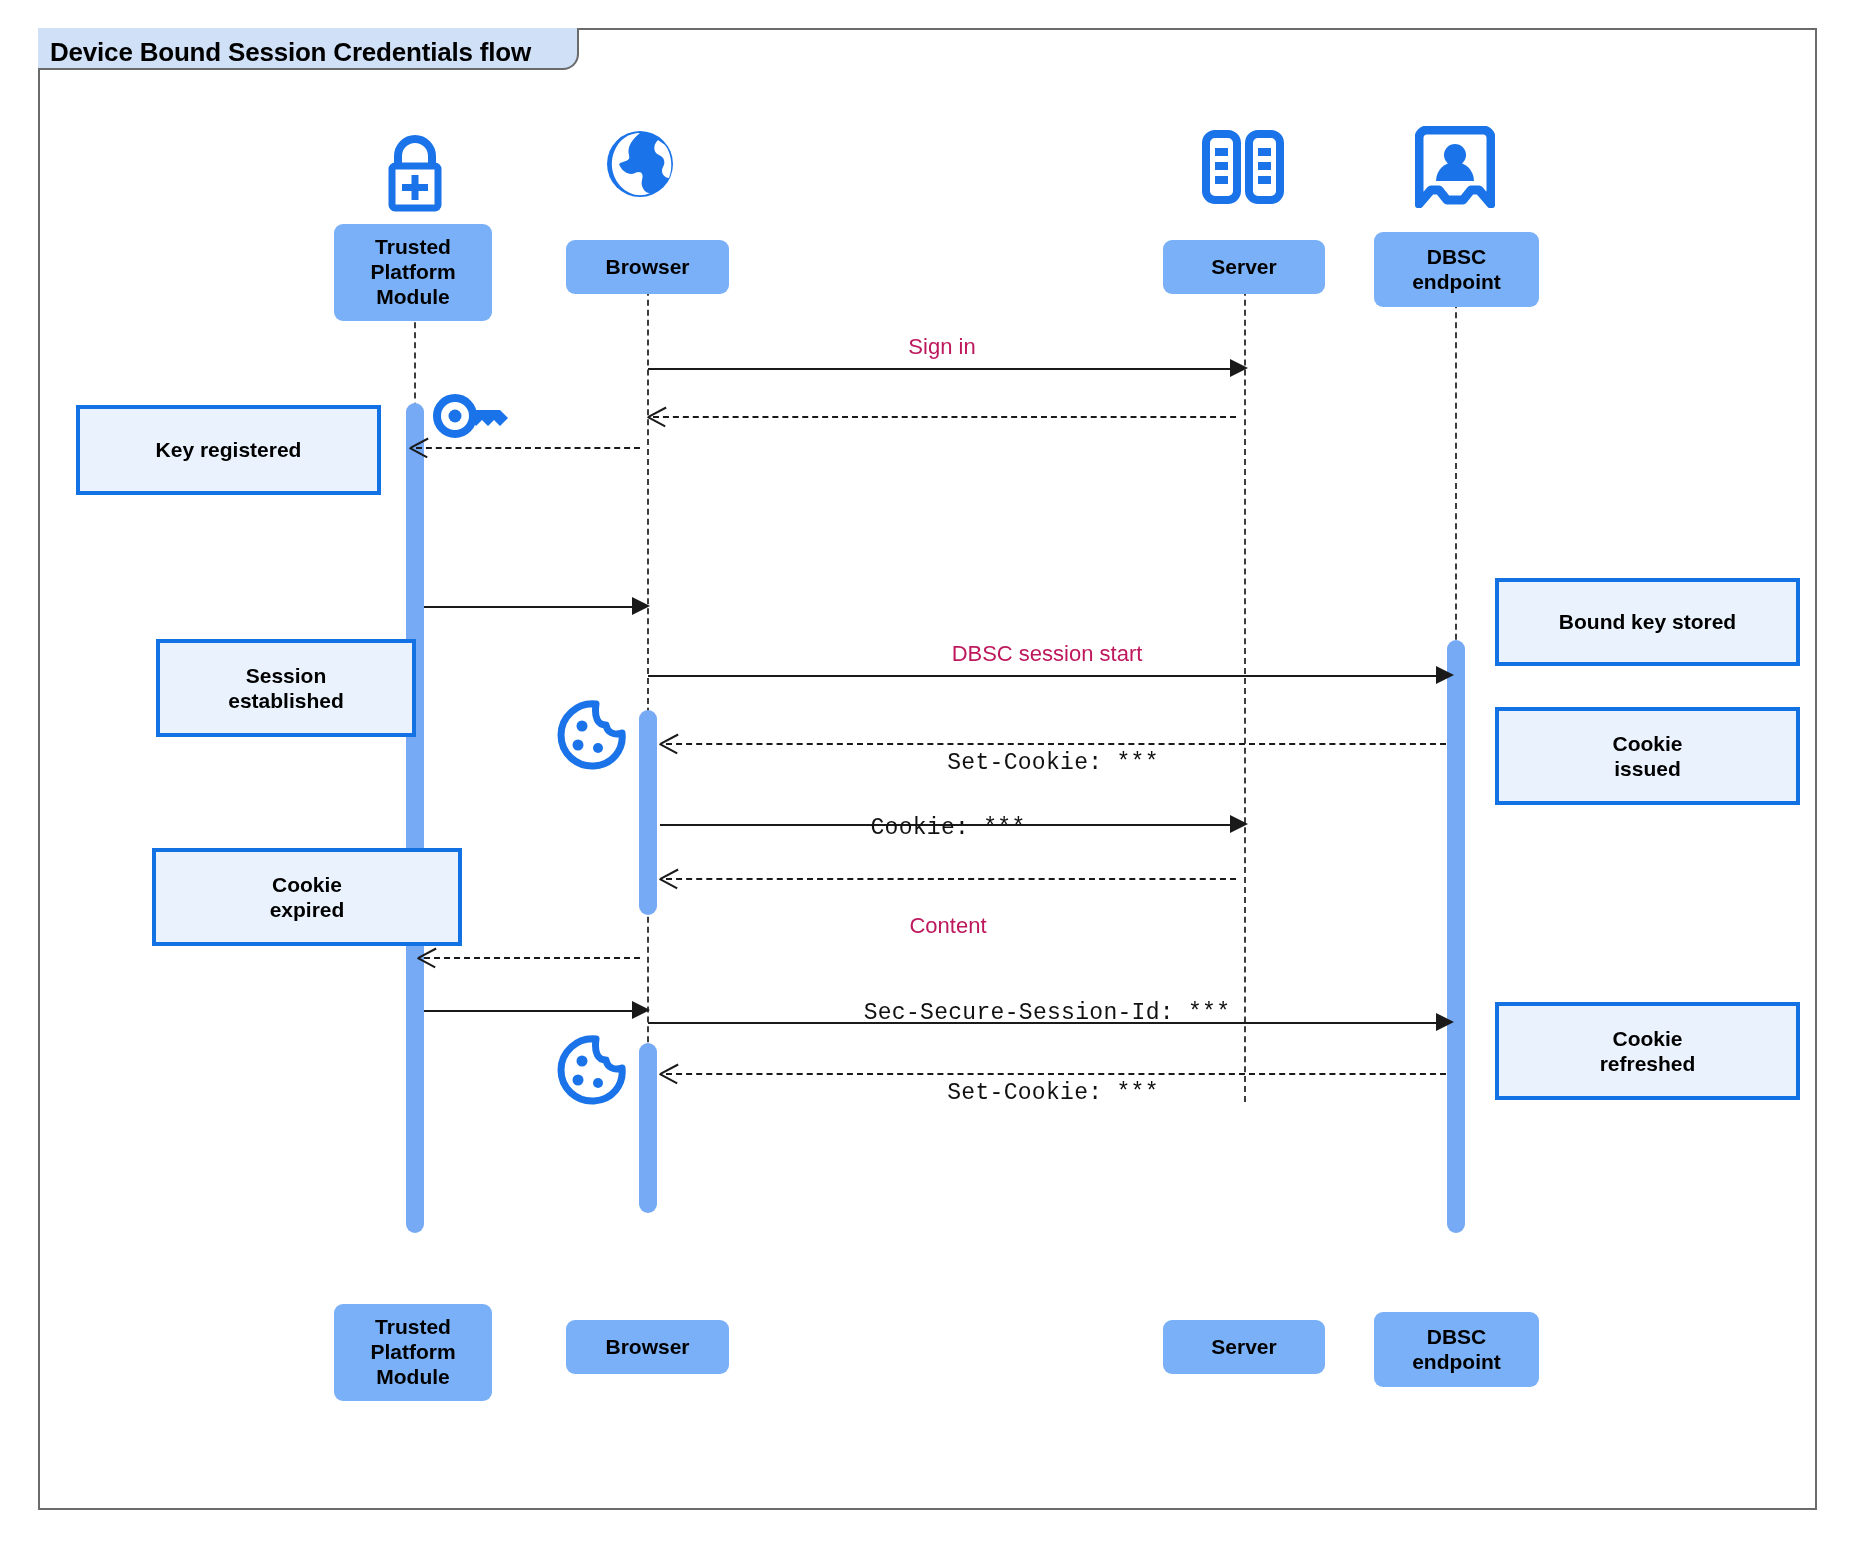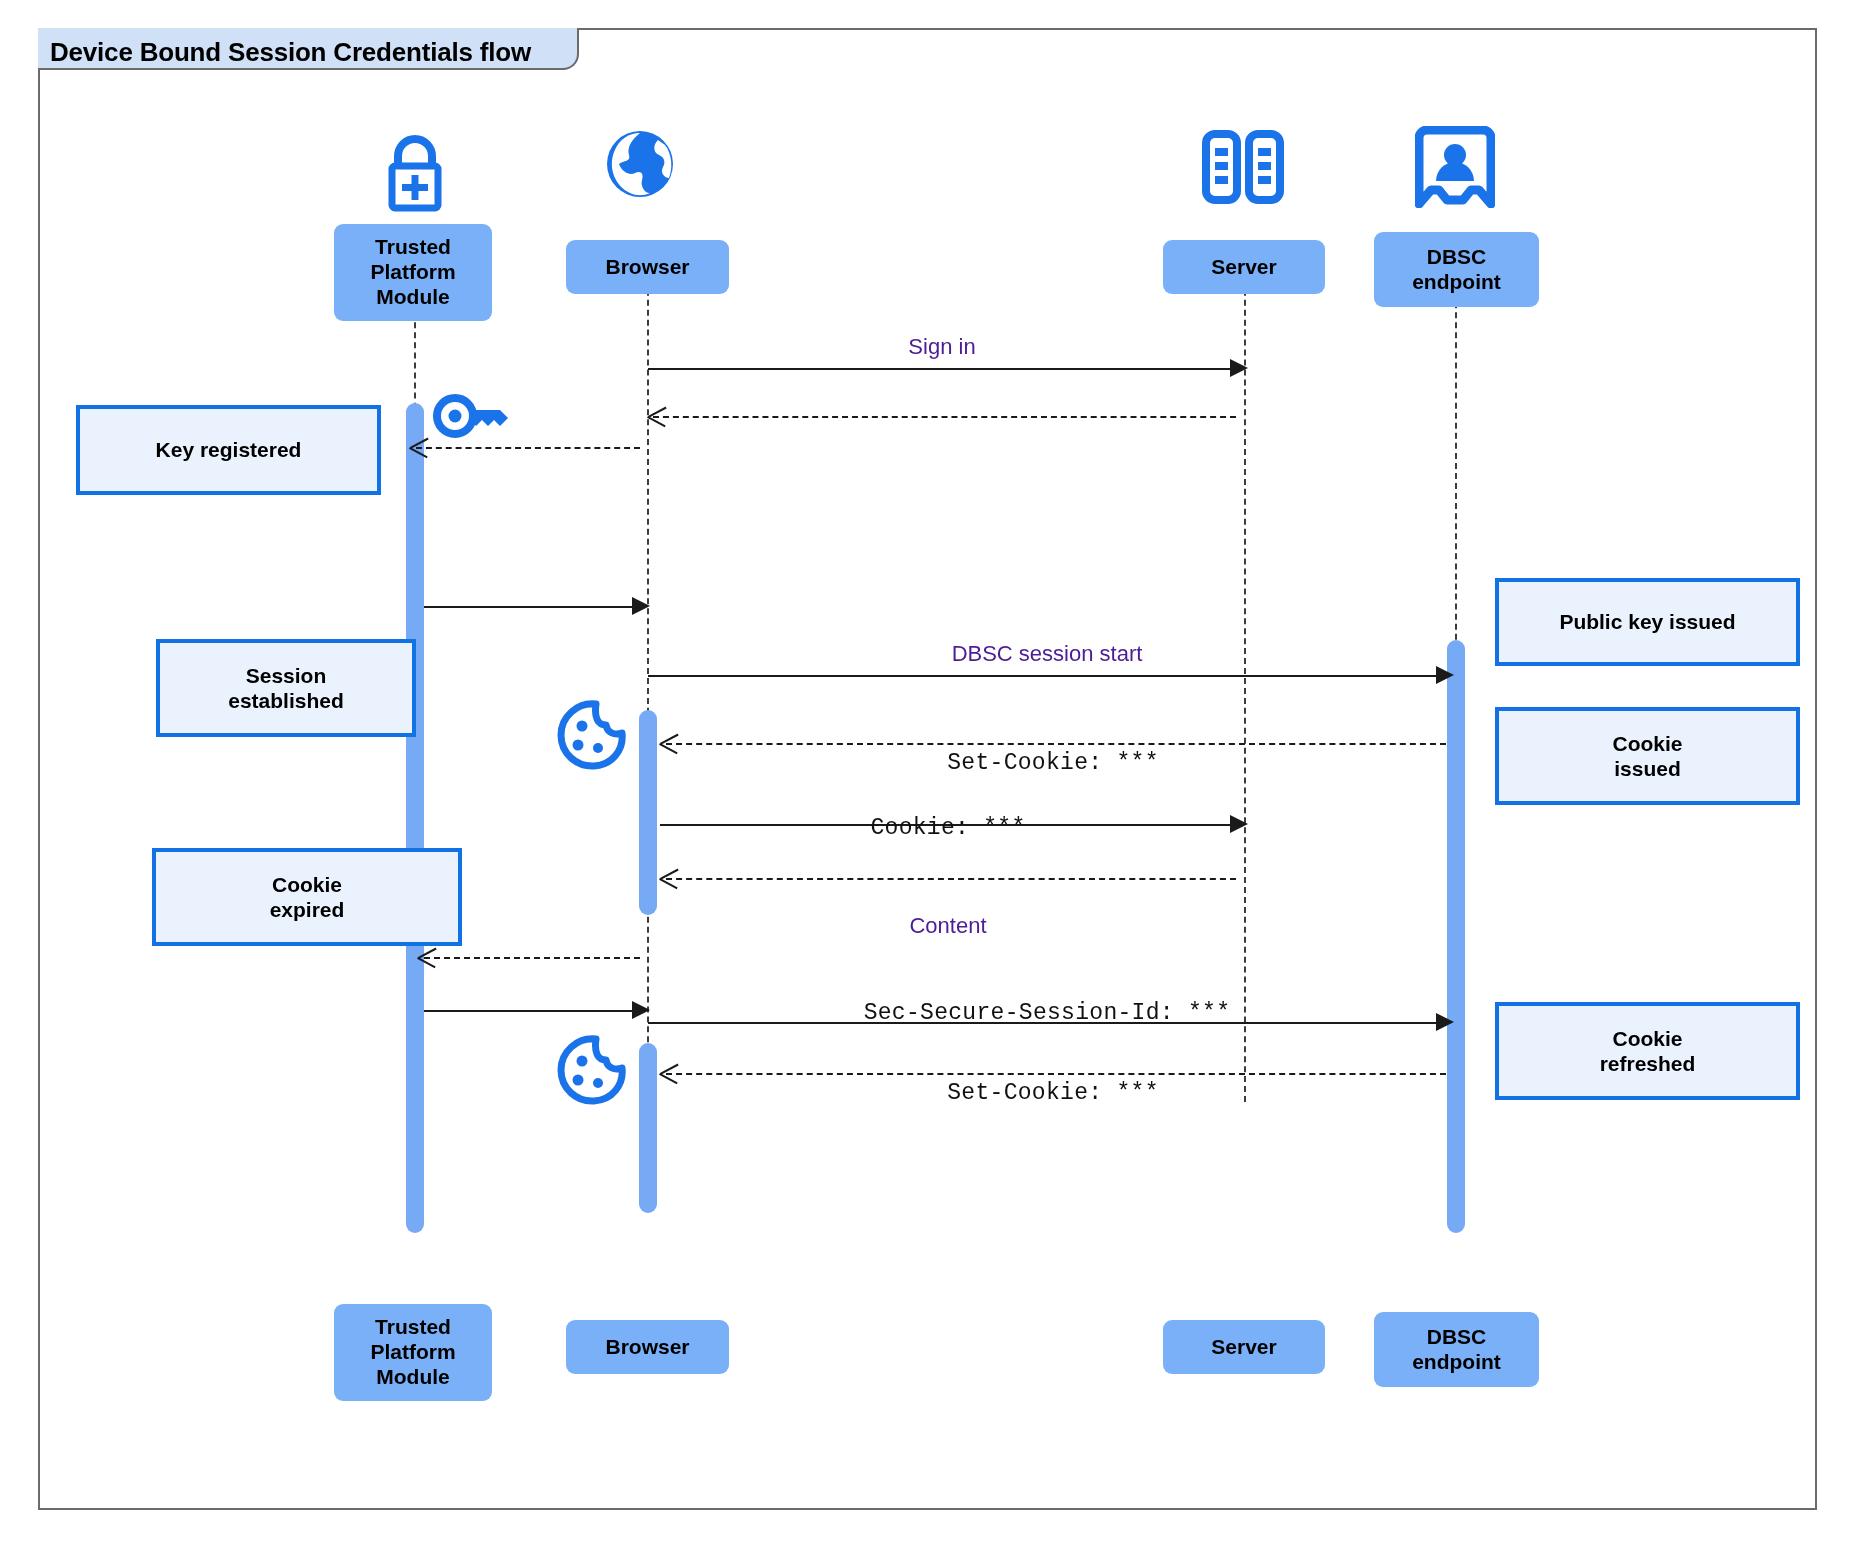--- a/index.html
+++ b/index.html
@@ -107,21 +107,21 @@
     position: absolute;
     height: 0;
     border-top: 2px solid #1a1a1a;
   }
   .msgline.dashed {
     border-top: 2px dashed #1a1a1a;
   }
   .msglabel {
     position: absolute;
     font-size: 22px;
-    color: #4c1d95;
+    color: #be185d;
     white-space: nowrap;
     text-align: center;
   }
   .msglabel.mono {
     font-family: "Liberation Mono", monospace;
     font-size: 23px;
     color: #111111;
     letter-spacing: 0.3px;
   }
   .arrowhead {
@@ -354,21 +354,21 @@
   </div>
 
   <div class="note" style="left:152px; top:848px; width:310px; height:98px;">
     <div>
       <div>Cookie</div>
       <div>expired</div>
     </div>
   </div>
 
   <div class="note" style="left:1495px; top:578px; width:305px; height:88px;">
-    <span>Public key issued</span>
+    <span>Bound key stored</span>
   </div>
 
   <div class="note" style="left:1495px; top:707px; width:305px; height:98px;">
     <div>
       <div>Cookie</div>
       <div>issued</div>
     </div>
   </div>
 
   <div class="note" style="left:1495px; top:1002px; width:305px; height:98px;">

